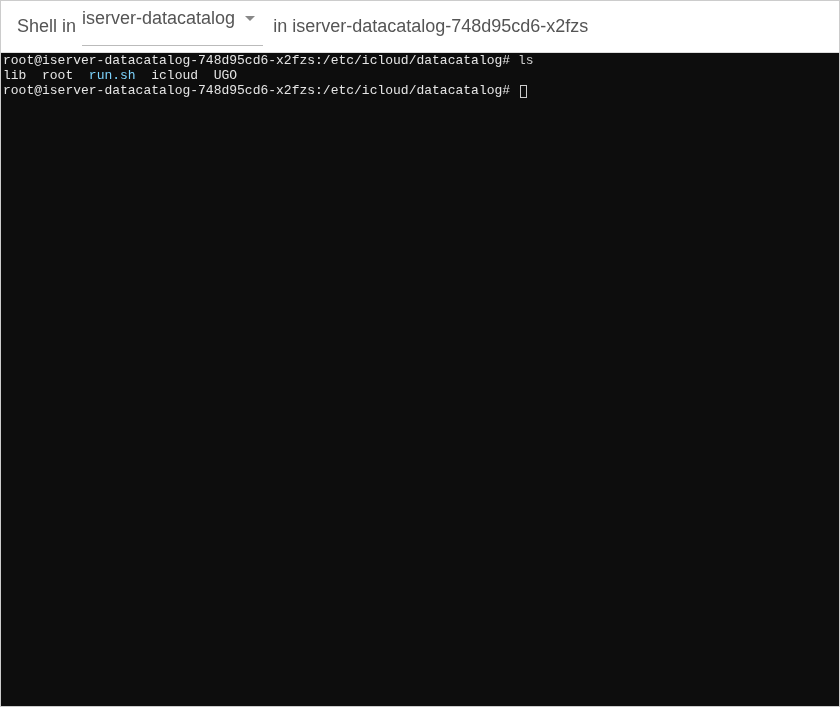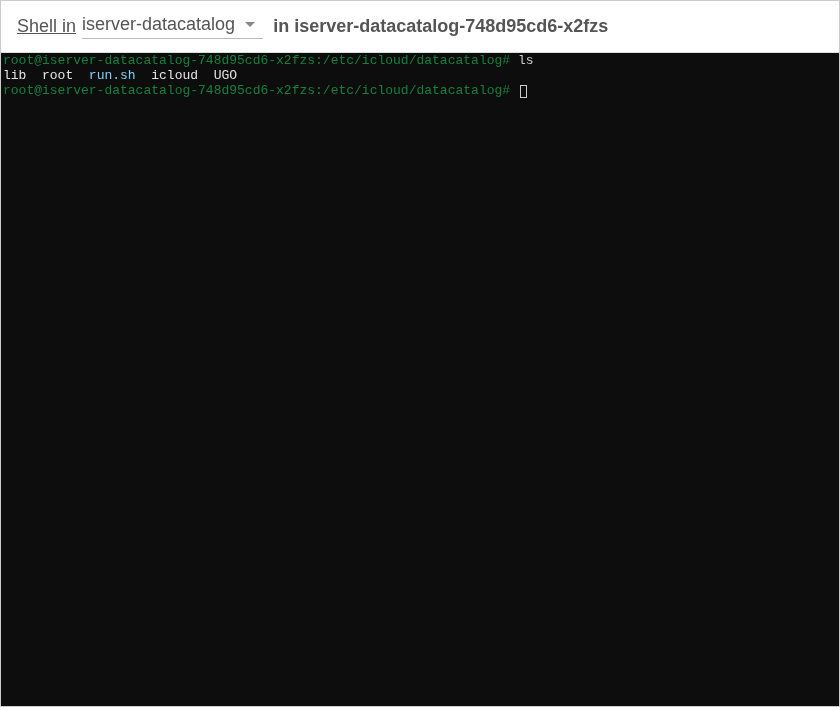--- a/index.html
+++ b/index.html
@@ -19,62 +19,60 @@
       background: #fff;
       border-bottom: 1px solid #ddd;
       display: flex;
       align-items: center;
       padding: 0 16px;
       font-size: 18px;
       color: #555;
     }
     .shell-label {
       margin-right: 6px;
-      text-decoration: underline;
     }
     .dropdown {
       display: flex;
       align-items: center;
       border-bottom: 1px solid #bbb;
-      padding-bottom: 3px;
+      padding-bottom: 16px;
       padding-right: 8px;
       margin-right: 10px;
       cursor: pointer;
     }
     .dropdown-value {
       color: #555;
     }
     .dropdown-icon {
       width: 0;
       height: 0;
       border-left: 5px solid transparent;
       border-right: 5px solid transparent;
       border-top: 5px solid #888;
       margin-left: 10px;
     }
     .pod-label {
       color: #555;
-      font-weight: bold;
     }
     .terminal {
       width: 100%;
       height: calc(100% - 52px);
       background: #0d0d0d;
       color: #ccc;
       font-family: "Courier New", monospace;
       font-size: 13px;
       line-height: 1.15;
       padding: 1px 2px;
       overflow: hidden;
     }
     .term-line {
       white-space: pre;
     }
     .prompt {
-      color: #15803d;
+      color: #e5e5e5;
     }
     .green {
       color: #7dd3fc;
     }
     .dim {
       color: #e5e5e5;
     }
     .cursor-block {
       display: inline-block;
       width: 7px;

